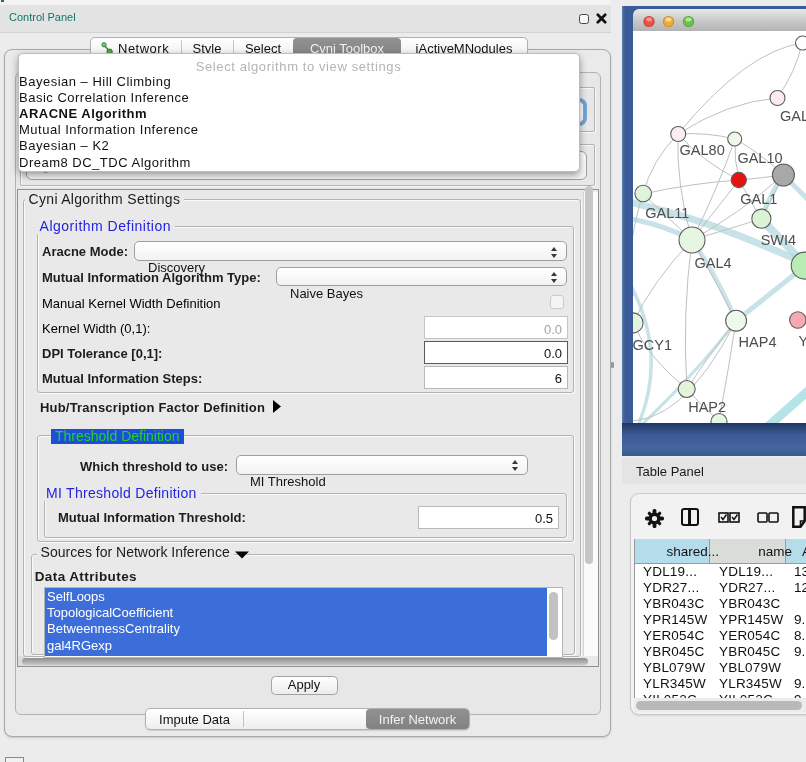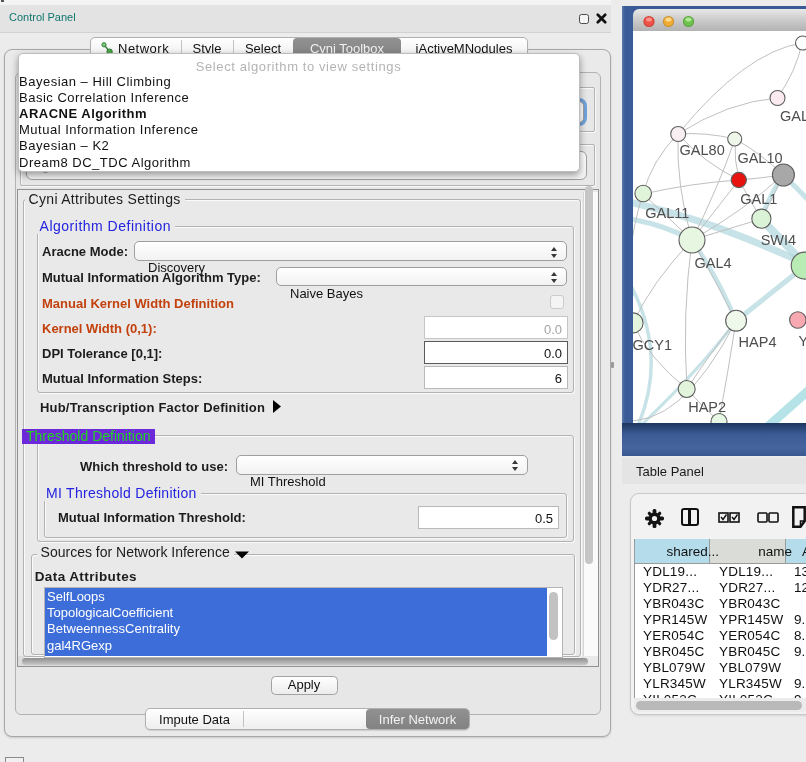--- a/index.html
+++ b/index.html
@@ -1,17 +1,17 @@
 <!DOCTYPE html>
 <html><head><meta charset="utf-8">
 <style>
 html,body{margin:0;padding:0;width:806px;height:762px;background:#ececec;font-family:"Liberation Sans",sans-serif;overflow:hidden;position:relative}
 .ab{position:absolute}
 .lbl{position:absolute;font-size:13px;font-weight:bold;color:#1c1c1c;white-space:nowrap}
-.glbl{position:absolute;font-size:13px;font-weight:bold;color:#c2410c;white-space:nowrap}
+.glbl{position:absolute;font-size:13px;font-weight:normal;color:#000000;white-space:nowrap}
 .grp{position:absolute;border:1px solid #b2b2b2;border-radius:3px;box-shadow:1px 1px 0 rgba(255,255,255,.75), inset 1px 1px 0 rgba(255,255,255,.75)}
 .gt{position:absolute;font-size:14px;background:#e9e9e9;padding:0 4px;white-space:nowrap;line-height:15px}
 .combo{position:absolute;background:linear-gradient(#ffffff,#f2f2f2);border:1px solid #9f9f9f;border-radius:5px;font-size:13px;color:#111;white-space:nowrap}
 .combo span{position:absolute;left:13px;top:18px}
 .arr{position:absolute;right:6px;width:10px}
 .fld{position:absolute;background:#fff;border:1px solid #b9b9b9;font-size:13px;color:#111;text-align:right}
 .fld div{position:absolute;right:5px;top:4.5px}
 .tabs{position:absolute;background:linear-gradient(#ffffff,#eeeeee);border:1px solid #b0b0b0;border-radius:5px;box-shadow:0 1px 1px rgba(0,0,0,.12)}
 .tab{position:absolute;top:0;height:100%;font-size:13px;color:#111;text-align:center}
 .tab .tx{position:absolute;left:0;width:100%;top:3px}
@@ -74,21 +74,21 @@
 
 <div class="ab" style="left:17px;top:189px;width:580px;height:476px;border:1px solid #919191;background:#e9e9e9"></div>
 
 <div class="ab" style="left:583px;top:192px;width:14px;height:464px;background:#fafafa;border-left:1px solid #d5d5d5"></div>
 <div class="ab" style="left:585px;top:186px;width:8px;height:378px;background:#c6c6c6;border-radius:4px"></div>
 
 <div class="ab" style="left:18px;top:656px;width:565px;height:10px;background:#dcdcdc"></div>
 <div class="ab" style="left:22px;top:657.5px;width:566px;height:7.5px;background:linear-gradient(#8f8f8f,#c7c7c7);border-radius:4px"></div>
 
 <div class="grp" style="left:22.6px;top:198.5px;width:556px;height:456px"></div>
-<div class="gt" style="left:24.6px;top:191.5px;color:#1c1c1c;background:#e9e9e9;letter-spacing:.3px">Cyni Attributes Settings</div>
+<div class="gt" style="left:24.6px;top:191.5px;color:#1c1c1c;background:#e9e9e9;letter-spacing:.3px">Cyni Algorithm Settings</div>
 
 <div class="grp" style="left:36.5px;top:225.5px;width:535px;height:165px"></div>
 <div class="gt" style="left:35.6px;top:219px;color:#2323e0;background:#e9e9e9;letter-spacing:.5px">Algorithm Definition</div>
 
 <div class="lbl" style="left:42px;top:244px">Aracne Mode:</div>
 <div class="combo" style="left:134px;top:240.5px;width:431px;height:18px">
     <span>Discovery</span>
   <svg class="arr" style="top:5px;right:7px" width="8" height="11" viewBox="0 0 8 11">
       <path d="M4 0 L7 4 H1 Z" fill="#383838"></path>
       <path d="M4 11 L1 7 H7 Z" fill="#383838"></path>
@@ -121,21 +121,21 @@
 <div class="fld" style="left:424px;top:365.5px;width:142px;height:21px">
     <div>6</div>
   </div>
 
 <div class="lbl" style="left:40px;top:400px;letter-spacing:.2px">Hub/Transcription Factor Definition</div>
 <svg class="ab" style="left:272px;top:400px" width="10" height="13" viewBox="0 0 10 13">
     <path d="M1 0 L9 6.5 L1 13 Z" fill="#000"></path>
   </svg>
 
 <div class="grp" style="left:36.5px;top:435px;width:535px;height:105px"></div>
-<div class="gt" style="left:22px;top:428.5px;color:#21d421;background:#6d28d9">Threshold Definition</div>
+<div class="gt" style="left:51px;top:428.5px;color:#21d421;background:#1d4ed8">Threshold Definition</div>
 
 <div class="lbl" style="left:80px;top:459px">Which threshold to use:</div>
 <div class="combo" style="left:236px;top:455px;width:290px;height:18px">
     <span>MI Threshold</span>
   <svg class="arr" style="top:4px;right:7px" width="8" height="11" viewBox="0 0 8 11">
       <path d="M4 0 L7 4 H1 Z" fill="#383838"></path>
       <path d="M4 11 L1 7 H7 Z" fill="#383838"></path>
     </svg>
   </div>
 

